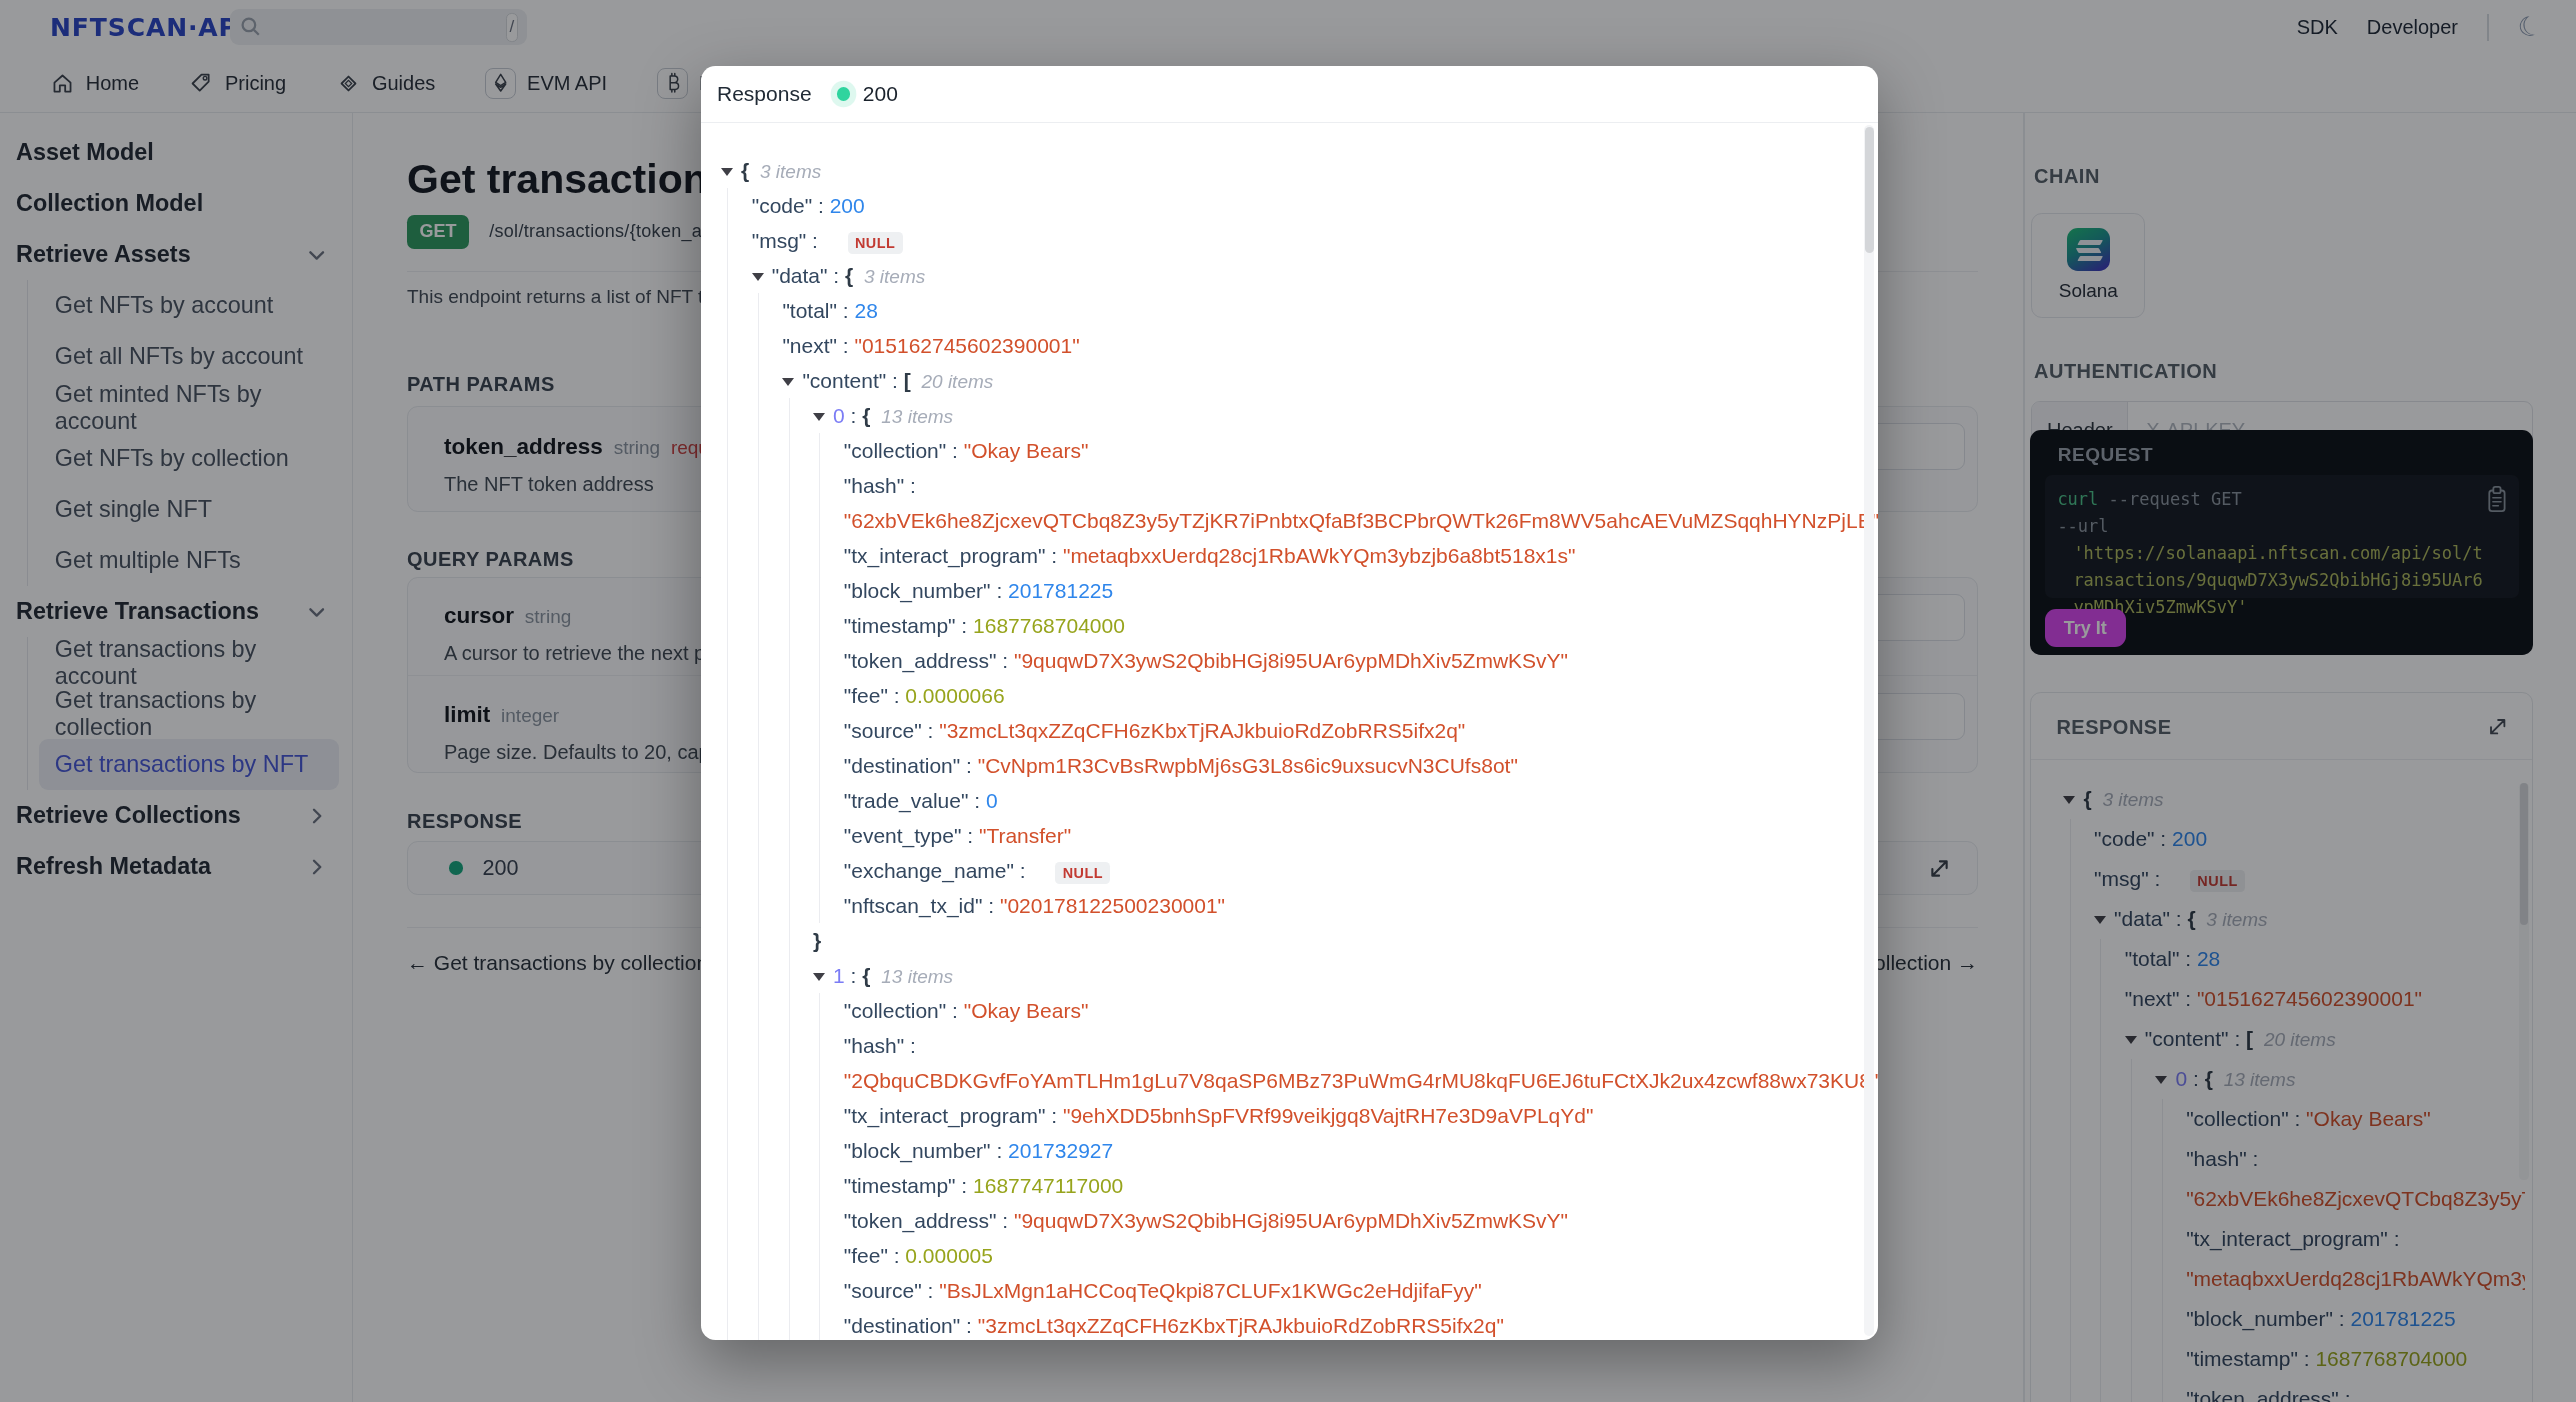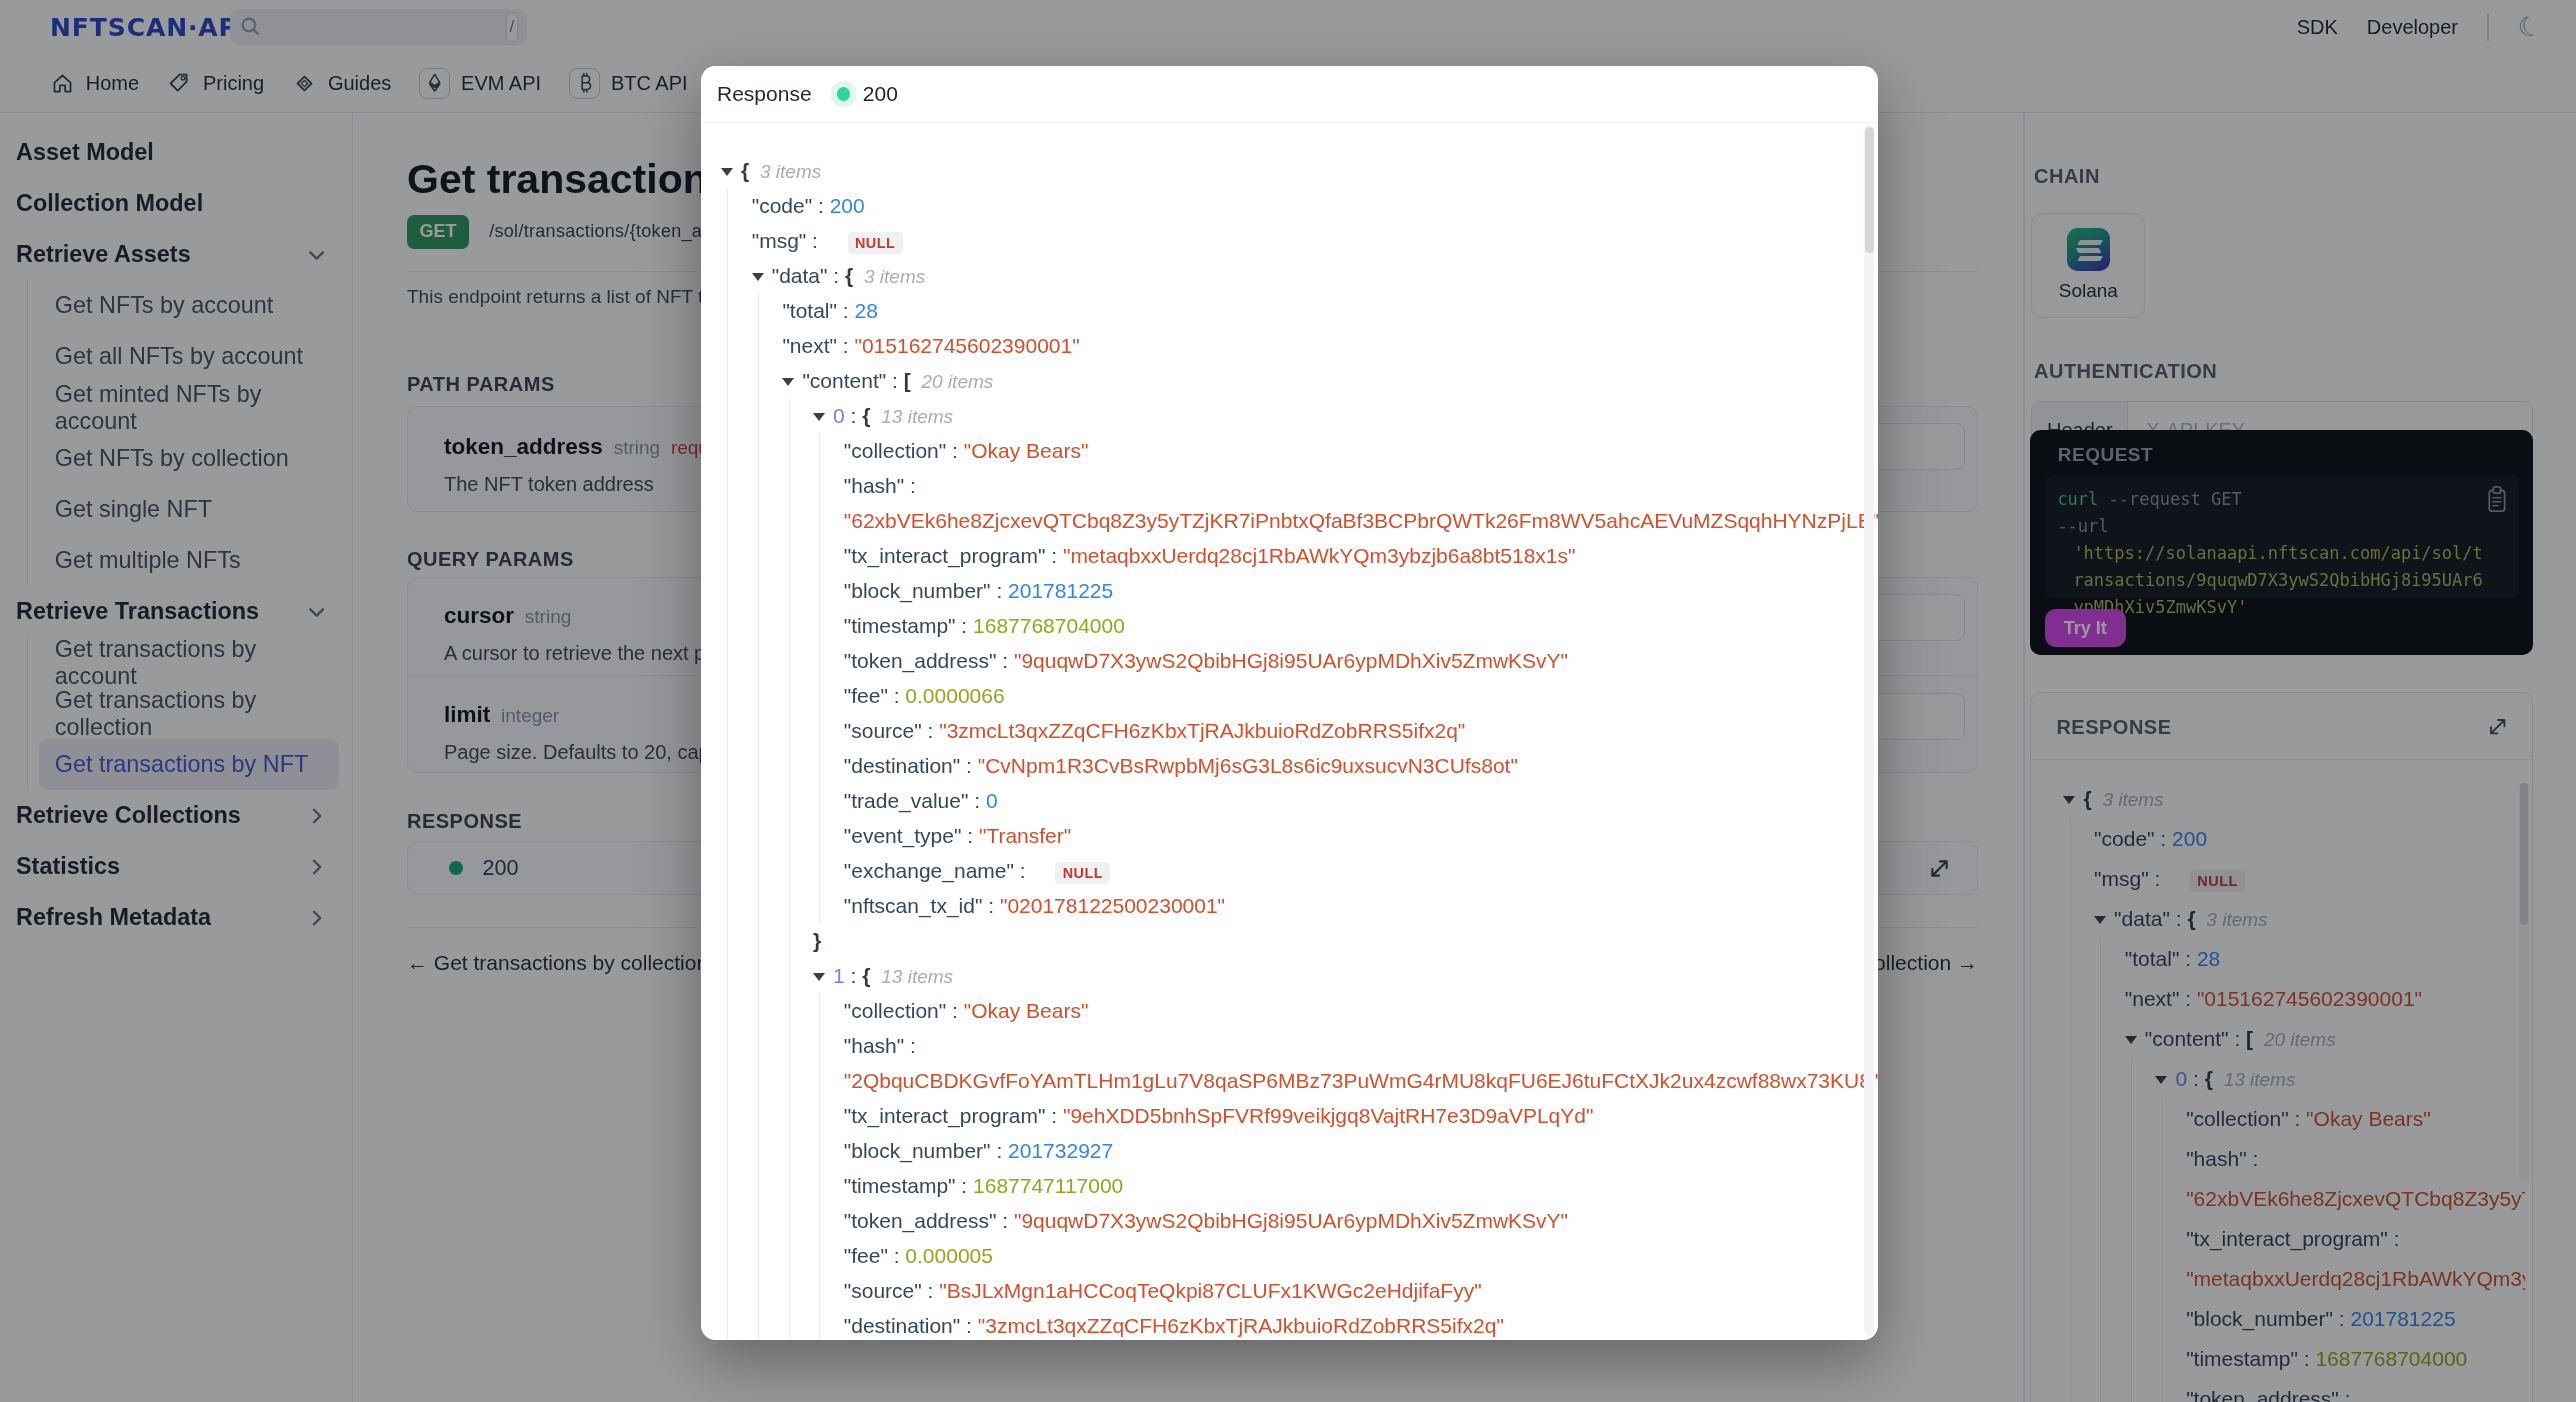--- a/index.html
+++ b/index.html
@@ -16,21 +16,21 @@
   .search input{flex:1;border:none;background:transparent;outline:none;font-size:18px;margin-left:7.2px;}
   .slashkey{width:23.4px;height:27px;background:#fff;border:0.9px solid #d6dade;border-radius:5.4px;
             color:#6b7280;font-size:17px;display:flex;align-items:center;justify-content:center;}
   .top-right{position:absolute;right:34px;top:0;height:54px;display:flex;align-items:center;gap:29px;}
   .top-link{font-size:20px;color:#1f2937;}
   .top-divider{width:1.8px;height:27px;background:#d7dbe0;}
   .moon{font-size:27px;color:#8e9cb2;transform:rotate(-15deg);line-height:1;}
 
   
   .navrow{position:absolute;left:0;top:54px;width:2576px;height:59px;background:#fff;
-          border-bottom:1.8px solid #e7eaee;display:flex;align-items:center;gap:28px;padding-left:50px;box-sizing:border-box;}
+          border-bottom:1.8px solid #e7eaee;display:flex;align-items:center;gap:50px;padding-left:50px;box-sizing:border-box;}
   .nav-item{display:flex;align-items:center;gap:10.8px;font-size:20px;color:#29313b;}
   .nav-glyph{display:flex;align-items:center;justify-content:center;}
   .chainbox{width:31px;height:31px;border:1.8px solid #c8cdd5;border-radius:8px;box-sizing:border-box;
             display:flex;align-items:center;justify-content:center;}
 
   
   .sidebar{position:absolute;left:0;top:113px;width:353px;height:1290px;background:#fff;
            border-right:1.8px solid #e7eaee;box-sizing:border-box;padding:14.4px 0 0 16px;overflow:hidden;}
   .sb-row{position:relative;height:51px;display:flex;align-items:center;font-size:23.4px;color:#242c36;
           font-weight:bold;padding-right:27px;}
@@ -234,25 +234,20 @@
             <svg width="23.4" height="23.4" viewBox="0 0 26 26">
               <polyline points="6,10 13,17 20,10" fill="none" stroke="#6b7280" stroke-width="2.6" stroke-linecap="round" stroke-linejoin="round"></polyline>
             </svg>
           </span></div>
         <div class="sb-kids">
           <div class="sb-item">Get transactions by account</div>
           <div class="sb-item">Get transactions by collection</div>
           <div class="sb-item active">Get transactions by NFT</div>
         </div>
         <div class="sb-row">Retrieve Collections<span class="sb-chev">
-            <svg width="23.4" height="23.4" viewBox="0 0 26 26">
-              <polyline points="10,6 17,13 10,20" fill="none" stroke="#6b7280" stroke-width="2.6" stroke-linecap="round" stroke-linejoin="round"></polyline>
-            </svg>
-          </span></div>
-        <div class="sb-row">Statistics<span class="sb-chev">
             <svg width="23.4" height="23.4" viewBox="0 0 26 26">
               <polyline points="10,6 17,13 10,20" fill="none" stroke="#6b7280" stroke-width="2.6" stroke-linecap="round" stroke-linejoin="round"></polyline>
             </svg>
           </span></div>
         <div class="sb-row">Refresh Metadata<span class="sb-chev">
             <svg width="23.4" height="23.4" viewBox="0 0 26 26">
               <polyline points="10,6 17,13 10,20" fill="none" stroke="#6b7280" stroke-width="2.6" stroke-linecap="round" stroke-linejoin="round"></polyline>
             </svg>
           </span></div>
       </div>

